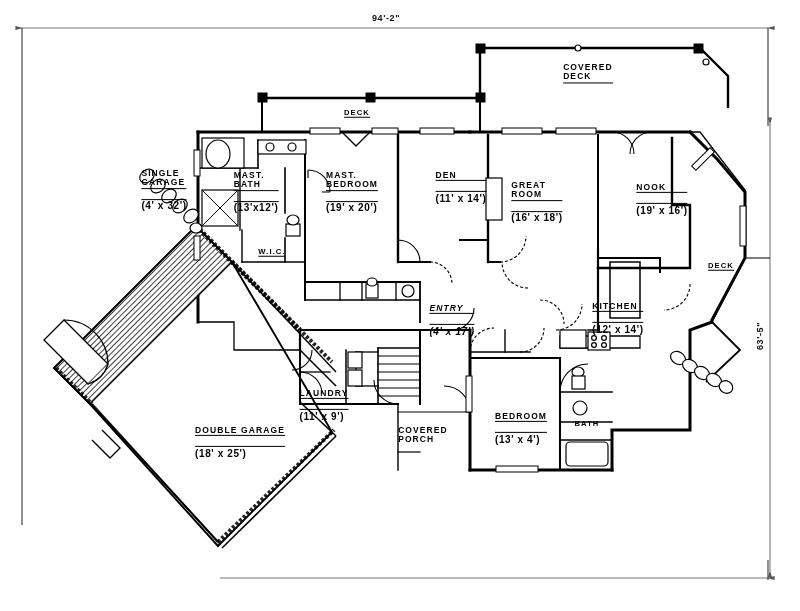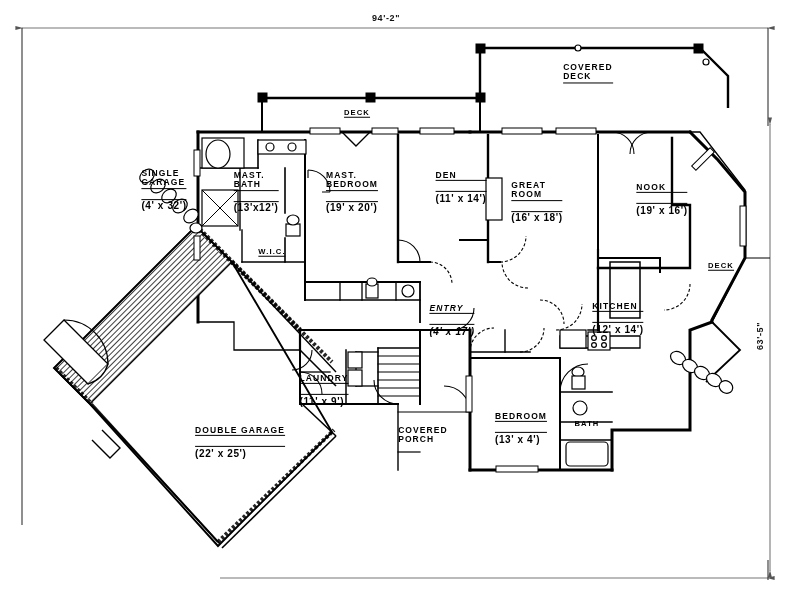--- a/index.html
+++ b/index.html
@@ -321,39 +321,39 @@
 
   <div class="lbl rm" style="left:521px;top:428px;">
     <span class="nm">BEDROOM</span>
     <span class="dim">(13' x 4')</span>
   </div>
 
   <div class="lbl rm small" style="left:587px;top:424px;">
     <span class="nm nb">BATH</span>
   </div>
 
-  <div class="lbl rm" style="left:324px;top:390px;">
+  <div class="lbl rm" style="left:324px;top:405px;">
     <span class="nm">LAUNDRY</span>
     <span class="dim">(11' x 9')</span>
   </div>
 
   <div class="lbl rm" style="left:423px;top:435px;">
     <span class="nm nb">COVERED
 PORCH</span>
   </div>
 
   <div class="lbl rm" style="left:164px;top:190px;">
     <span class="nm">SINGLE
 GARAGE</span>
     <span class="dim">(4' x 32')</span>
   </div>
 
   <div class="lbl rm" style="left:240px;top:442px;">
     <span class="nm">DOUBLE GARAGE</span>
-    <span class="dim">(22' x 25')</span>
+    <span class="dim">(18' x 25')</span>
   </div>
 
   <div class="lbl rm" style="left:588px;top:73px;">
     <span class="nm">COVERED
 DECK</span>
   </div>
 
   <div class="lbl rm small" style="left:357px;top:113px;">
     <span class="nm">DECK</span>
   </div>

